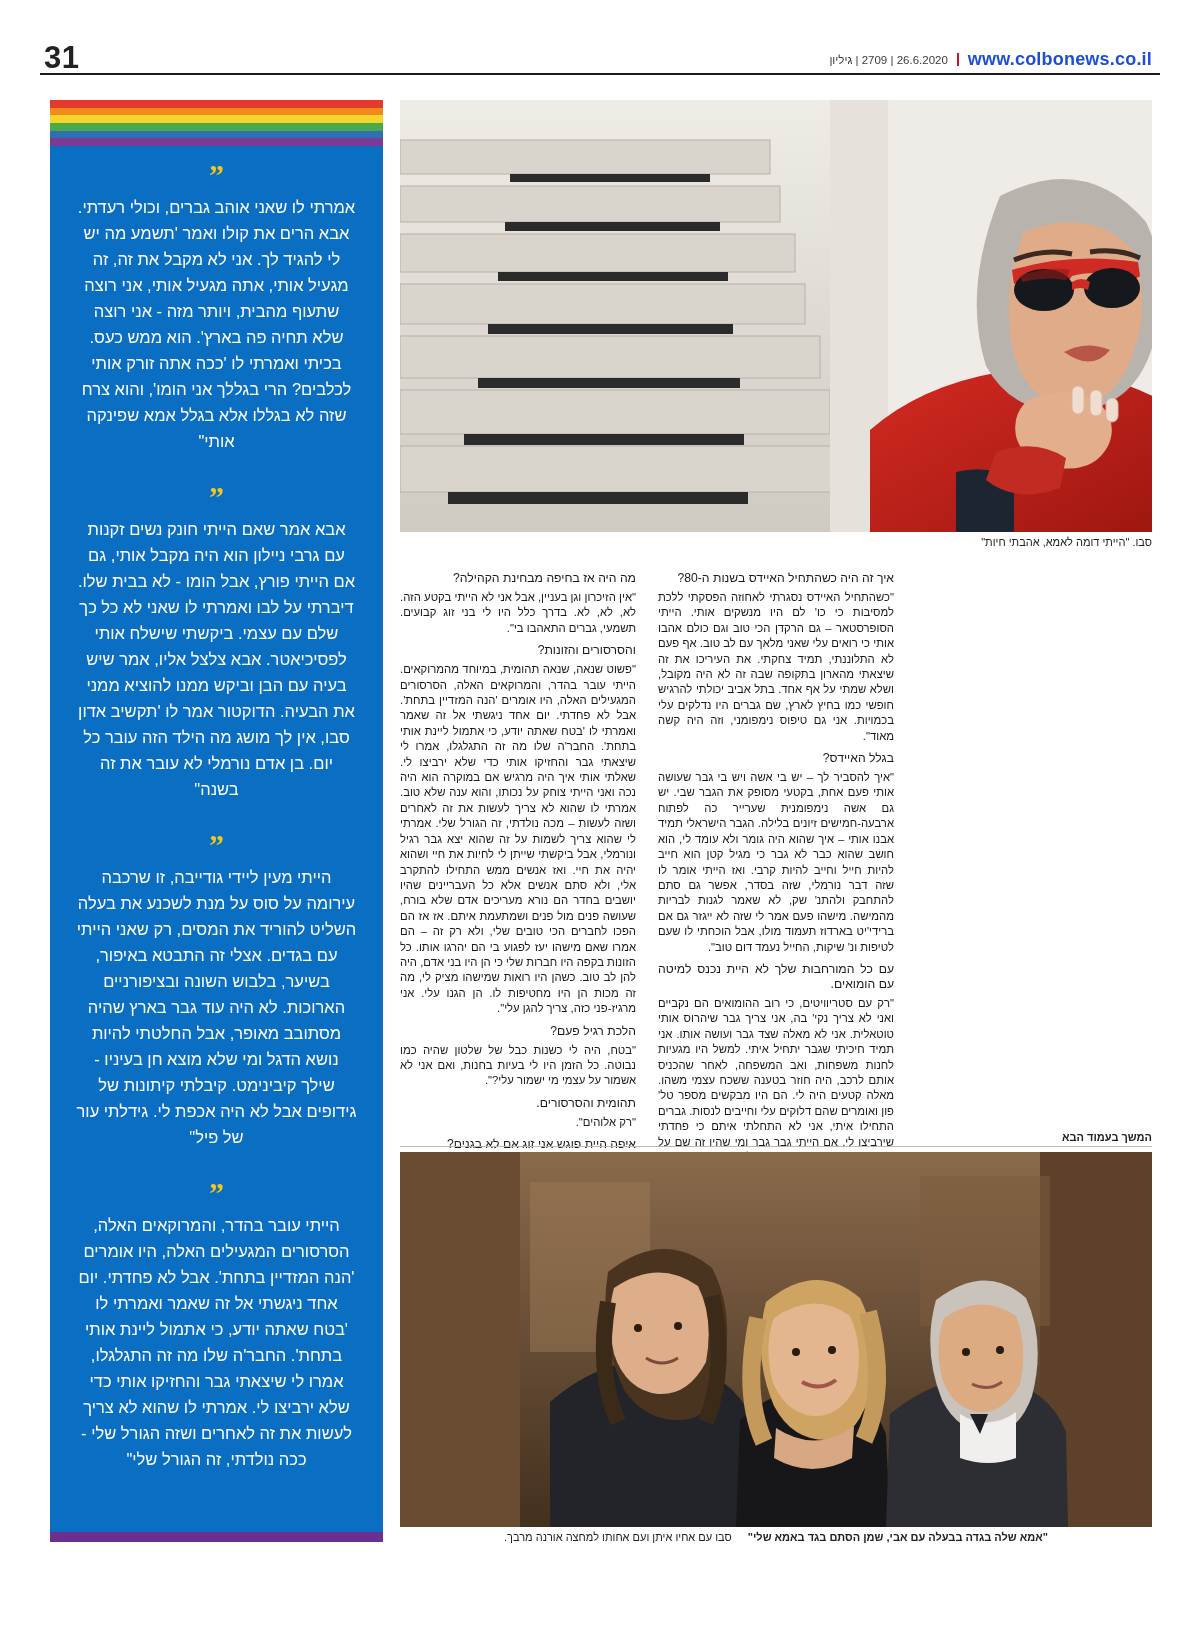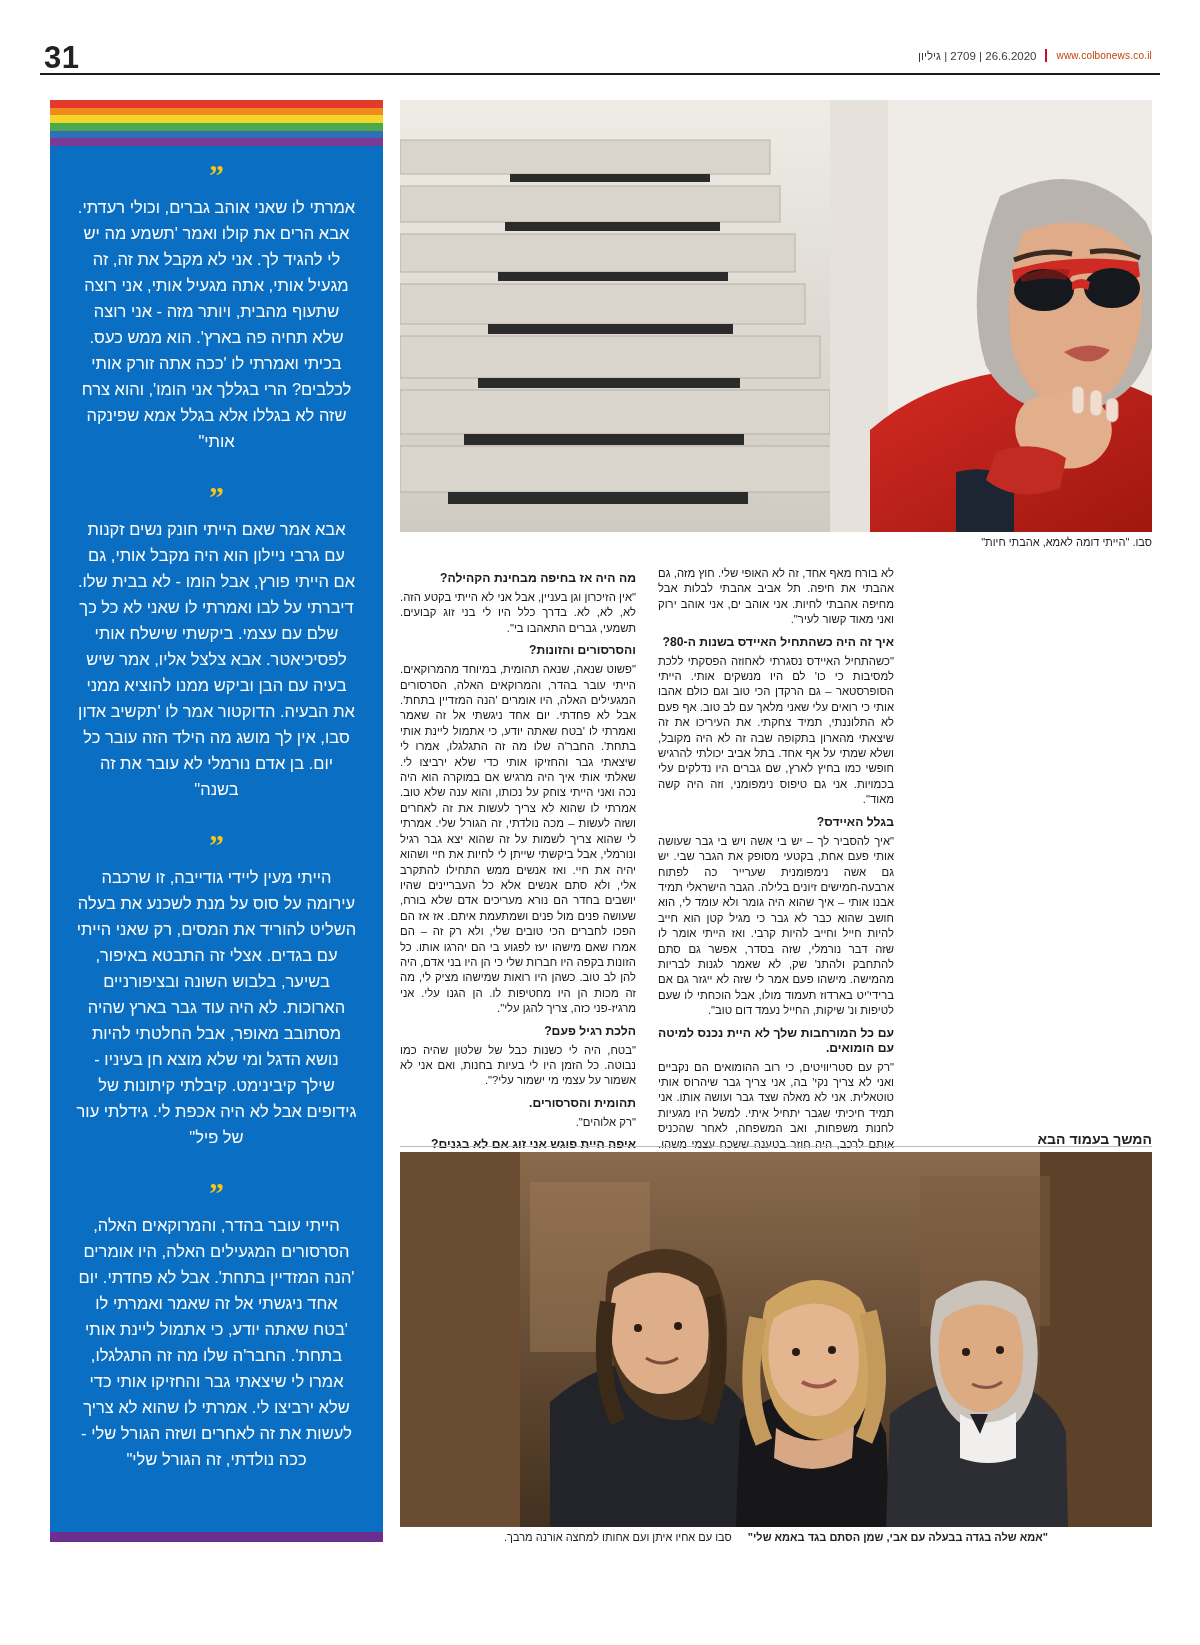--- a/index.html
+++ b/index.html
@@ -44,23 +44,23 @@
   .header-meta {
     position: absolute;
     right: 8px;
     top: 9px;
     display: flex;
     align-items: center;
     gap: 9px;
     direction: ltr;
   }
   .header-meta .site {
-    font-size: 10px;
-    font-weight: normal;
-    color: #c2410c;
+    font-size: 18px;
+    font-weight: bold;
+    color: #1d4ed8;
     letter-spacing: .2px;
   }
   .header-meta .sep {
     width: 2px;
     height: 13px;
     background: #c8102e;
     display: inline-block;
   }
   .header-meta .meta-text {
     font-size: 11.5px;
@@ -160,29 +160,29 @@
     width: 236px;
     font-size: 11.3px;
     line-height: 15.4px;
     text-align: justify;
     color: #1a1a1a;
   }
   .col p { margin: 0 0 7px 0; }
   .col h4 {
     margin: 5px 0 4px 0;
     font-size: 12.2px;
-    font-weight: bold;
+    font-weight: normal;
     line-height: 15px;
   }
   .cont-note {
     position: absolute;
     top: 1131px;
     left: 400px;
     width: 752px;
-    font-size: 14px;
+    font-size: 11px;
     font-weight: bold;
     color: #222;
     direction: rtl;
     text-align: right;
   }
   .rule-thin {
     position: absolute;
     left: 400px;
     width: 752px;
     height: 1px;
@@ -344,21 +344,20 @@
     <p>"בטח, היה לי כשנות כבל של שלטון שהיה כמו נבוטה. כל הזמן היו לי בעיות בחנות, ואם אני לא אשמור על עצמי מי ישמור עלי?".</p>
     <h4>תהומית והסרסורים.</h4>
     <p>"רק אלוהים".</p>
     <h4>איפה היית פוגש אני זוג אם לא בגנים?</h4>
     <p>"הייתי נוסע לתל אביב, שם נפתחו מועדונים פרטיים. העיר נהייתה פתאום יותר מודרנית, יותר מקבלת, וההומואים שם התחילו לפרוח. גם החיפאים עברו לשם כי היה יותר קל לחיות כהומו בתל אביב, כפי שזה עד היום".</p>
     <h4>למה לא עברת?</h4>
     <p>"לכל מי שאמר לי 'קונו, מתאים לך לעבור לתל אביב', עניתי שאם לא נוח לו כאן בגללי, כדאי שהוא יעבור לשם כי אני נשאר פה. אני</p>
   </div>
 
   <div class="col">
-    <p>לא בורח מאף אחד, זה לא האופי שלי. חוץ מזה, גם אהבתי את חיפה. תל אביב אהבתי לבלות אבל מחיפה אהבתי לחיות. אני אוהב ים, אני אוהב ירוק ואני מאוד קשור לעיר".</p>
     <h4>איך זה היה כשהתחיל האיידס בשנות ה-80?</h4>
     <p>"כשהתחיל האיידס נסגרתי לאחוזה הפסקתי ללכת למסיבות כי כו' לם היו מנשקים אותי. הייתי הסופרסטאר – גם הרקדן הכי טוב וגם כולם אהבו אותי כי רואים עלי שאני מלאך עם לב טוב. אף פעם לא התלוננתי, תמיד צחקתי. את העיריכו את זה שיצאתי מהארון בתקופה שבה זה לא היה מקובל, ושלא שמתי על אף אחד. בתל אביב יכולתי להרגיש חופשי כמו בחיץ לארץ, שם גברים היו נדלקים עלי בכמויות. אני גם טיפוס נימפומני, וזה היה קשה מאוד".</p>
     <h4>בגלל האיידס?</h4>
     <p>"איך להסביר לך – יש בי אשה ויש בי גבר שעושה אותי פעם אחת, בקטעי מסופק את הגבר שבי. יש גם אשה נימפומנית שערייר כה לפתוח ארבעה-חמישים זיונים בלילה. הגבר הישראלי תמיד אבנו אותי – איך שהוא היה גומר ולא עומד לי, הוא חושב שהוא כבר לא גבר כי מגיל קטן הוא חייב להיות חייל וחייב להיות קרבי. ואז הייתי אומר לו שזה דבר נורמלי, שזה בסדר, אפשר גם סתם להתחבק ולהתנ' שק, לא שאמר לגנות לבריות מהמישה. מישהו פעם אמר לי שזה לא ייגזר גם אם ברידי'יט בארדוז תעמוד מולו, אבל הוכחתי לו שעם לטיפות ונ' שיקות, החייל נעמד דום טוב".</p>
     <h4>עם כל המורחבות שלך לא היית נכנס למיטה עם הומואים.</h4>
     <p>"רק עם סטריוויטים, כי רוב ההומואים הם נקביים ואני לא צריך נקי' בה, אני צריך גבר שיהרוס אותי טוטאלית. אני לא מאלה שצד גבר ועושה אותו. אני תמיד חיכיתי שגבר יתחיל איתי. למשל היו מגעיות לחנות משפחות, ואב המשפחה, לאחר שהכניס אותם לרכב, היה חוזר בטענה ששכח עצמי משהו. מאלה קטעים היה לי. הם היו מבקשים מספר טל' פון ואומרים שהם דלוקים עלי וחייבים לנסות. גברים התחילו איתי, אני לא התחלתי איתם כי פחדתי שירביצו לי. אם הייתי גבר גבר ומי שהיו זה שם על ידי ומחתיר איתי, הייתי שובר לו את העצמות. מה זה? הוא צריך לכבד אותי כי גבר למזלי לא נדלקים עלי. גברים אוהבים דברים שונים".</p>
   </div>
 
   <div class="col"></div>
 </div>

